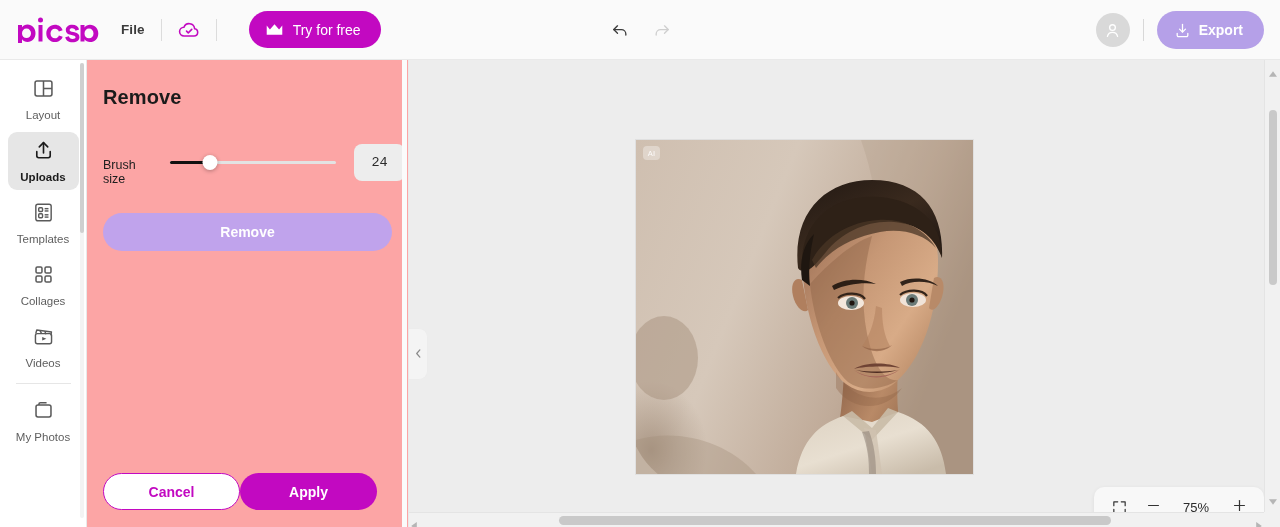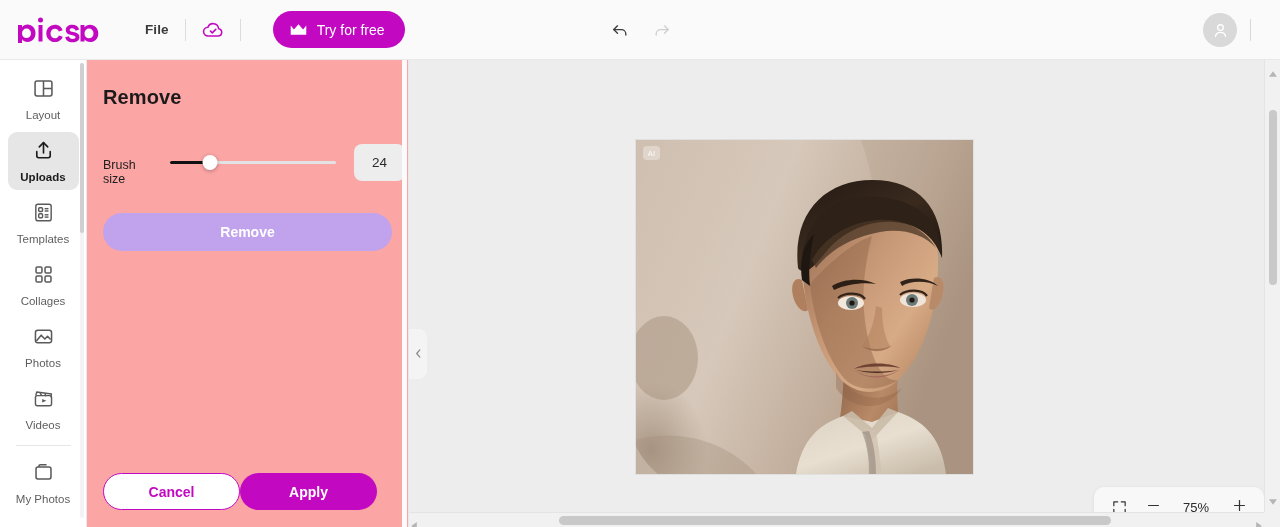--- a/index.html
+++ b/index.html
@@ -16,21 +16,21 @@
   .topbar {
     height: 60px; min-height: 60px;
     background: #fafafa;
     border-bottom: 1px solid #e9e9e9;
     display: flex; align-items: center;
     position: relative;
   }
   .logo { margin-left: 16px; display: flex; align-items: center; }
   .logo svg { display: block; }
   .menu-file {
-    margin-left: 24px; font-size: 13.5px; font-weight: bold; color: #3b3b3b;
+    font-size: 13.5px; font-weight: bold; color: #3b3b3b;
     cursor: pointer; letter-spacing: .1px;
   }
   .vdiv { width: 1px; height: 22px; background: #dcdcdc; margin: 0 16px; }
   .cloud-icon { display: flex; align-items: center; cursor: pointer; }
   .try-btn {
     margin-left: 16px;
     height: 37px; padding: 0 20px 0 16px;
     background: #c209c1; border: none; border-radius: 19px;
     color: #fff; font-size: 14px; font-weight: normal;
     display: flex; align-items: center; gap: 9px; cursor: pointer;
@@ -90,21 +90,21 @@
   .slider-fill { position: absolute; left: 0; width: 24%; height: 3px; background: #111; border-radius: 2px; }
   .slider-thumb {
     position: absolute; left: 24%; transform: translateX(-50%);
     width: 15px; height: 15px; border-radius: 50%; background: #fff;
     box-shadow: 0 1px 4px rgba(0,0,0,.3);
   }
   .value-box {
     margin-left: 18px; width: 51px; height: 37px; border-radius: 8px;
     background: #ededed; border: none;
     display: flex; align-items: center; justify-content: center;
-    font-size: 13.5px; color: #2b2b2b; font-family: Liberation Sans, sans-serif;
+    font-size: 13.5px; color: #2b2b2b; font-family: Liberation Mono, monospace;
     cursor: text;
   }
   .remove-btn {
     margin: 27px 16px 0 16px; height: 38px; border-radius: 19px;
     background: #c0a3ec; border: none; color: #fff; font-size: 14px; font-weight: bold;
     cursor: default; font-family: "Liberation Sans", sans-serif;
   }
   .panel-footer {
     margin-top: auto; padding: 0 16px 17px 16px;
     display: flex; 
@@ -250,20 +250,30 @@
     </div>
 
     <div class="right-group">
       <div class="avatar">
         <svg width="19" height="19" viewBox="0 0 24 24" fill="none" stroke="#ffffff" stroke-width="1.7" stroke-linecap="round">
           <circle cx="12" cy="8.3" r="3.6"></circle>
           <path d="M5.6 19.4a6.6 6.6 0 0 1 12.8 0"></path>
         </svg>
       </div>
       <div class="vdiv2"></div>
+      <button class="export-btn">
+        <span style="display:flex;">
+          <svg width="17" height="17" viewBox="0 0 24 24" fill="none" stroke="#ffffff" stroke-width="1.8" stroke-linecap="round" stroke-linejoin="round">
+            <line x1="12" y1="3.5" x2="12" y2="14"></line>
+            <polyline points="7.8,10 12,14.3 16.2,10"></polyline>
+            <path d="M4.5 16v2.8a1.8 1.8 0 0 0 1.8 1.8h11.4a1.8 1.8 0 0 0 1.8-1.8V16"></path>
+          </svg>
+        </span>
+        <span>Export</span>
+      </button>
     </div>
   </div>
 
   <div class="body">
 
     <div class="sidebar">
       <div class="sidebar-inner">
 
         <div class="side-item">
           <span>
@@ -307,29 +317,20 @@
             <svg width="23" height="23" viewBox="0 0 24 24" fill="none" stroke="#5a5a5a" stroke-width="1.6">
               <rect x="4.2" y="4.2" width="6.2" height="6.2" rx="1.4"></rect>
               <rect x="13.6" y="4.2" width="6.2" height="6.2" rx="1.4"></rect>
               <rect x="4.2" y="13.6" width="6.2" height="6.2" rx="1.4"></rect>
               <rect x="13.6" y="13.6" width="6.2" height="6.2" rx="1.4"></rect>
             </svg>
           </span>
           <span class="label">Collages</span>
         </div>
 
-        <div class="side-item">
-          <span>
-            <svg width="23" height="23" viewBox="0 0 24 24" fill="none" stroke="#5a5a5a" stroke-width="1.6" stroke-linejoin="round">
-              <rect x="3.6" y="5.4" width="16.8" height="13.2" rx="2.4"></rect>
-              <polyline points="4.6,16.6 9.6,10.6 13.4,14.6 16.2,11.8 19.4,15.2"></polyline>
-            </svg>
-          </span>
-          <span class="label">Photos</span>
-        </div>
 
         <div class="side-item">
           <span>
             <svg width="23" height="23" viewBox="0 0 24 24" fill="none" stroke="#5a5a5a" stroke-width="1.5" stroke-linejoin="round">
               <rect x="3.6" y="9" width="16.8" height="10.6" rx="2"></rect>
               <path d="M3.9 9L5 5.2l15.3 2.1-0.6 3.6"></path>
               <line x1="8.4" y1="5.8" x2="10" y2="9"></line>
               <line x1="13.4" y1="6.5" x2="14.6" y2="9.6"></line>
               <polygon points="10.6,12.4 15,14.3 10.6,16.3" fill="#5a5a5a" stroke="none"></polygon>
             </svg>

